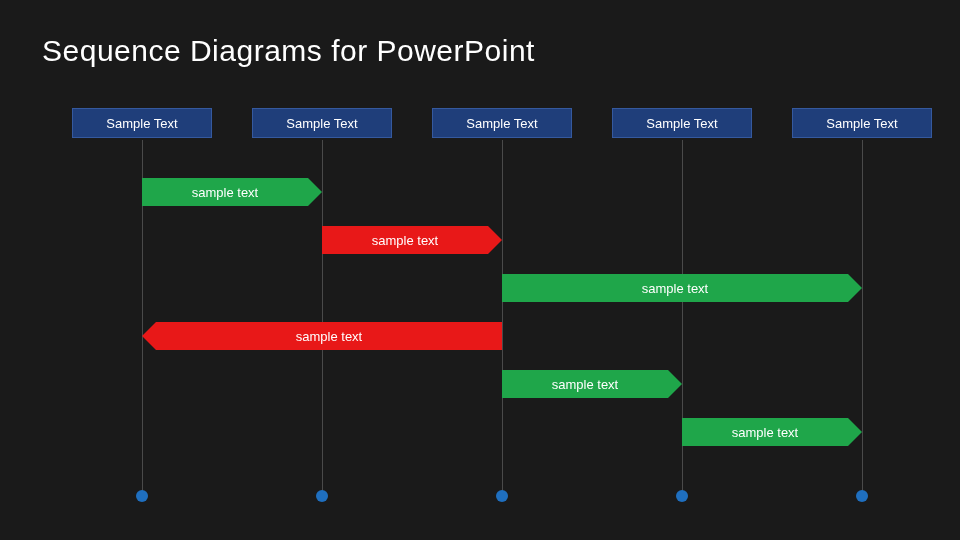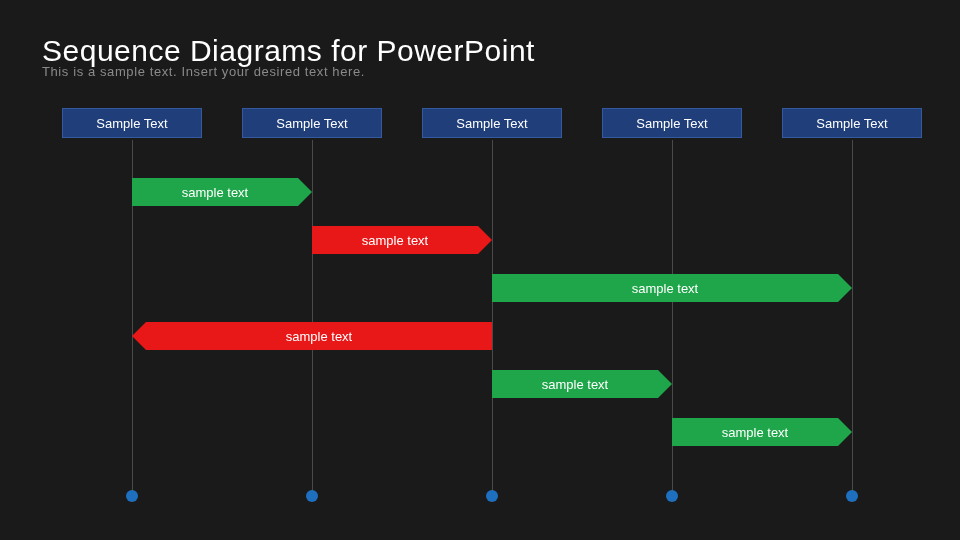--- a/index.html
+++ b/index.html
@@ -1,35 +1,34 @@
 <!DOCTYPE html>
 <html><head>
 <meta charset="utf-8">
 <style>
   * { box-sizing: border-box; margin: 0; padding: 0; }
   html, body { width: 960px; height: 540px; background: #1a1a1a; font-family: "Segoe UI", Arial, sans-serif; overflow: hidden; }
   .slide { position: relative; width: 960px; height: 540px; }
   .title { position: absolute; left: 42px; top: 22px; color: #ffffff; font-size: 30px; font-weight: 300; letter-spacing: 0.5px; margin-top: 12px; }
   .subtitle { position: absolute; left: 42px; top: 64px; color: #8a8a8a; font-size: 13px; letter-spacing: 0.6px; }
-  .diagram { position: absolute; left: 42px; top: 108px; width: 860px; height: 400px; }
+  .diagram { position: absolute; left: 52px; top: 108px; width: 860px; height: 400px; }
   .lifeline { position: absolute; top: 32px; width: 1px; height: 360px; background: #4a4a4a; }
   .dot { position: absolute; width: 12px; height: 12px; border-radius: 50%; background: #1f6fbf; bottom: 6px; transform: translateX(-50%); }
   .header { position: absolute; top: 0; width: 140px; height: 30px; background: #1f3e7a; color: #fff; font-size: 13px; display: flex; align-items: center; justify-content: center; border: 1px solid #35599e; }
   .msg { position: absolute; height: 28px; display: flex; align-items: center; justify-content: center; color: #fff; font-size: 13px; }
   .msg.right::after { content: ""; position: absolute; right: -14px; top: 0; width: 0; height: 0; border-top: 14px solid transparent; border-bottom: 14px solid transparent; border-left: 14px solid var(--c); }
   .msg.left::before { content: ""; position: absolute; left: -14px; top: 0; width: 0; height: 0; border-top: 14px solid transparent; border-bottom: 14px solid transparent; border-right: 14px solid var(--c); }
   .green { background: #1fa64a; --c: #1fa64a; }
   .red { background: #e81818; --c: #e81818; }
 </style>
 </head>
 <body>
 
 <div class="slide">
   <div class="title">Sequence Diagrams for PowerPoint</div>
-  <div class="subtitle">This is a sample text. Insert your desired text here.</div>
   <div class="diagram" id="diagram">
       <div class="lifeline" style="left: 90px;"></div>
       <div class="dot" style="left: 90px;"></div>
       <div class="header" style="left: 20px;">Sample Text</div>
       <div class="lifeline" style="left: 270px;"></div>
       <div class="dot" style="left: 270px;"></div>
       <div class="header" style="left: 200px;">Sample Text</div>
       <div class="lifeline" style="left: 450px;"></div>
       <div class="dot" style="left: 450px;"></div>
       <div class="header" style="left: 380px;">Sample Text</div>

